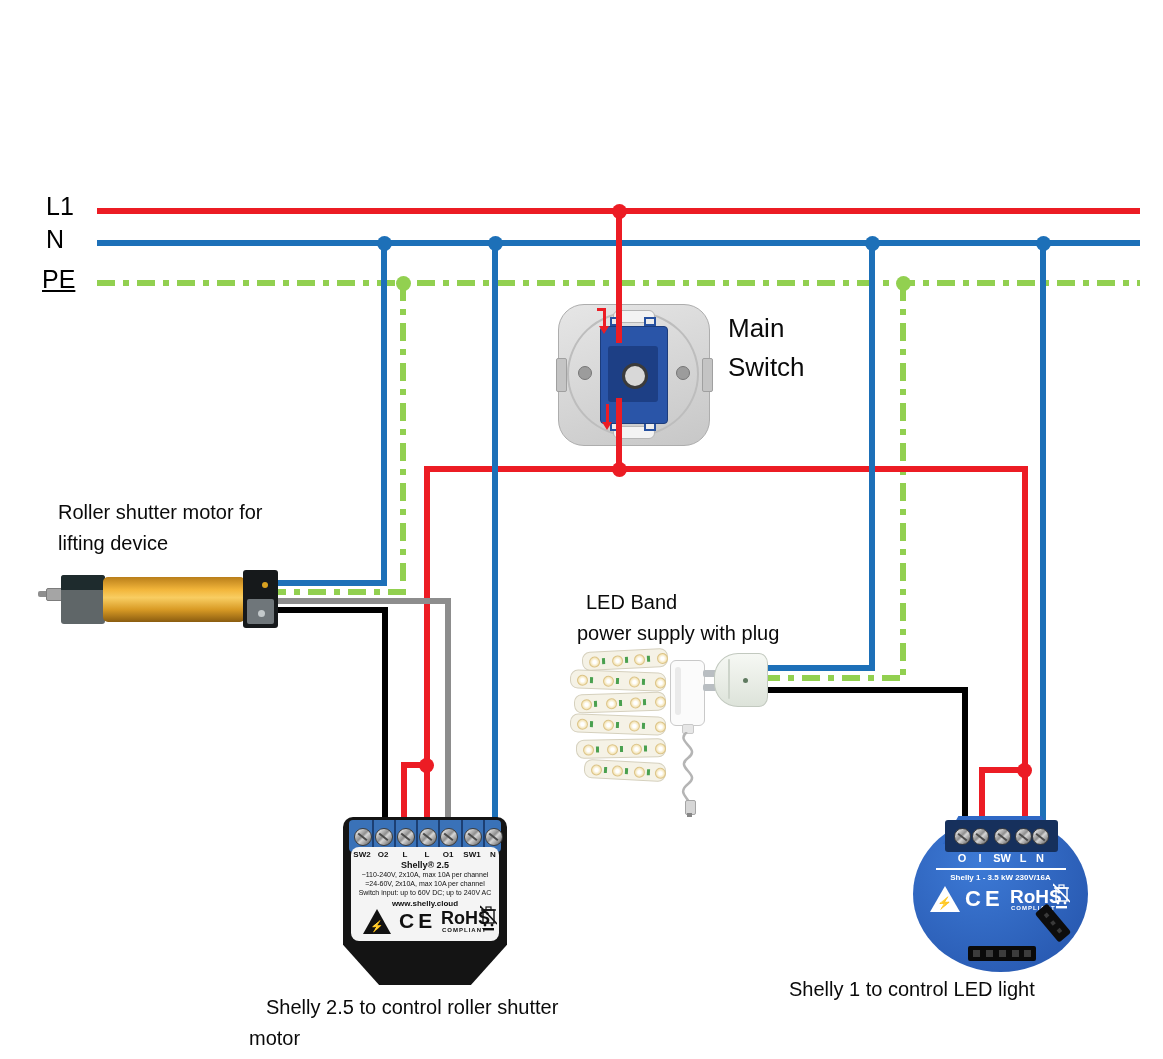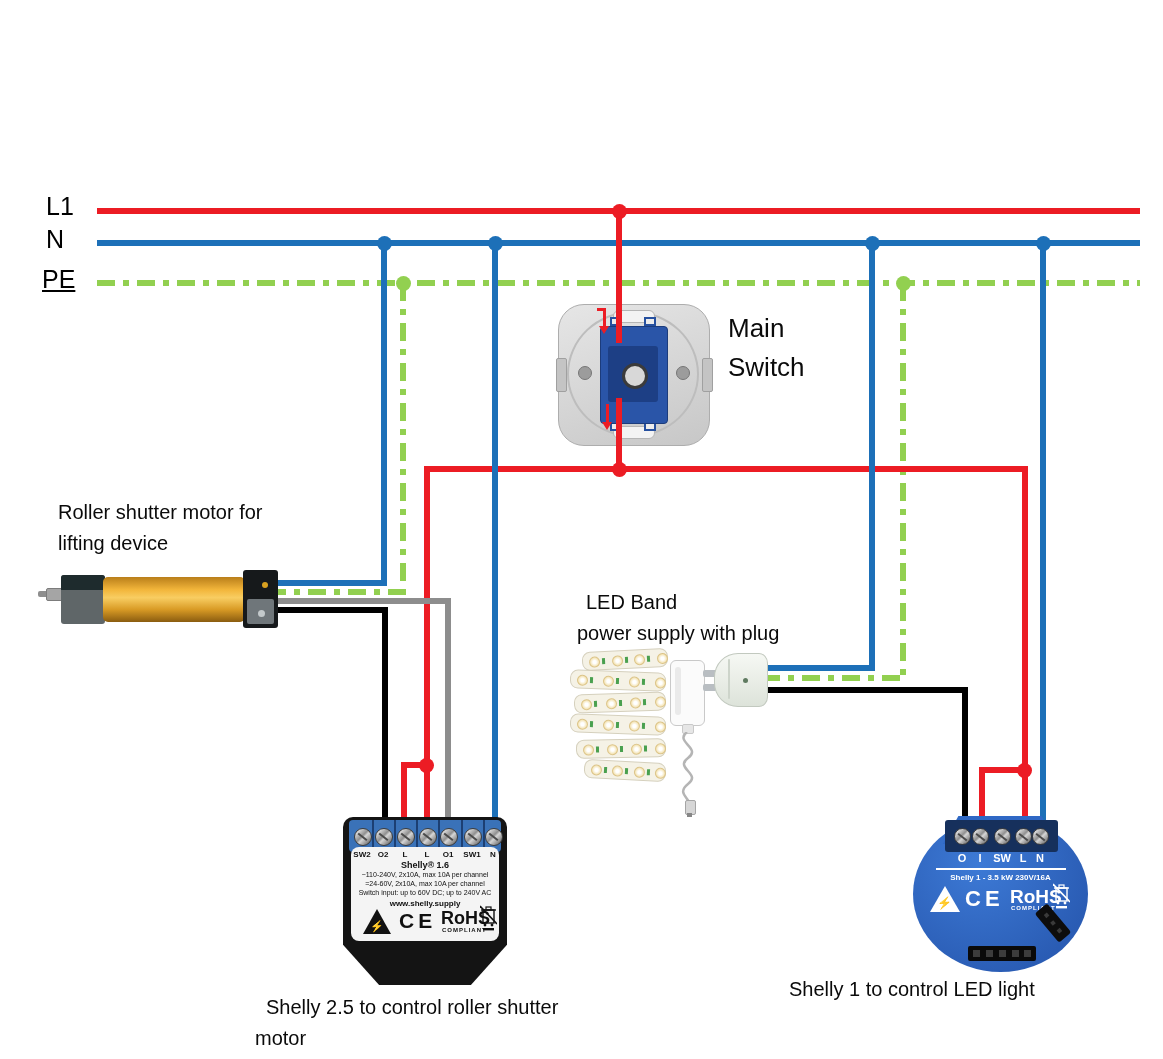--- a/index.html
+++ b/index.html
@@ -199,25 +199,25 @@
     <div class="screw" style="left:121px;top:11px;width:16px;height:16px;"></div>
     <div class="screw" style="left:142px;top:11px;width:16px;height:16px;"></div>
     <div class="abs" style="left:8px;top:30px;width:148px;height:94px;background:#f4f4f4;border-radius:8px;color:#101010;">
       <span class="tlabel" style="left:11px;top:3px;font-size:8px;">SW2</span>
       <span class="tlabel" style="left:32px;top:3px;font-size:8px;">O2</span>
       <span class="tlabel" style="left:54px;top:3px;font-size:8px;">L</span>
       <span class="tlabel" style="left:76px;top:3px;font-size:8px;">L</span>
       <span class="tlabel" style="left:97px;top:3px;font-size:8px;">O1</span>
       <span class="tlabel" style="left:121px;top:3px;font-size:8px;">SW1</span>
       <span class="tlabel" style="left:142px;top:3px;font-size:8px;">N</span>
-      <div class="abs" style="left:0;top:13px;width:148px;text-align:center;font-size:9px;font-weight:bold;">Shelly® 1.6</div>
+      <div class="abs" style="left:0;top:13px;width:148px;text-align:center;font-size:9px;font-weight:bold;">Shelly® 2.5</div>
       <div class="abs" style="left:0;top:24px;width:148px;text-align:center;font-size:7px;">~110-240V, 2x10A, max 10A per channel</div>
       <div class="abs" style="left:0;top:33px;width:148px;text-align:center;font-size:7px;">=24-60V, 2x10A, max 10A per channel</div>
       <div class="abs" style="left:0;top:42px;width:148px;text-align:center;font-size:7px;">Switch input: up to 60V DC; up to 240V AC</div>
-      <div class="abs" style="left:0;top:52px;width:148px;text-align:center;font-size:8px;font-weight:bold;">www.shelly.supply</div>
+      <div class="abs" style="left:0;top:52px;width:148px;text-align:center;font-size:8px;font-weight:bold;">www.shelly.cloud</div>
       <div class="warn-tri" style="left:12px;top:62px;width:28px;height:25px;background:#111;">
         <span style="color:#f4f4f4;font-size:11px;line-height:1.4;">⚡</span>
       </div>
       <div class="abs ce-mark" style="left:48px;top:62px;font-size:21px;">CE</div>
       <div class="abs rohs" style="left:90px;top:62px;font-size:18px;">RoHS</div>
       <div class="abs compliant" style="left:91px;top:80px;font-size:6px;">COMPLIANT</div>
       <div class="abs weee" style="left:129px;top:58px;">
         <svg width="17" height="26" viewBox="0 0 17 26">
           <rect x="3" y="5" width="11" height="13" fill="none" stroke="#111" stroke-width="1.4"></rect>
           <line x1="1" y1="5" x2="16" y2="5" stroke="#111" stroke-width="1.4"></line>
@@ -305,16 +305,16 @@
   <div class="lbl big-note" style="left:728px;top:313px;">Main</div>
   <div class="lbl big-note" style="left:728px;top:352px;">Switch</div>
 
   <div class="lbl note" style="left:58px;top:501px;">Roller shutter motor for</div>
   <div class="lbl note" style="left:58px;top:532px;">lifting device</div>
 
   <div class="lbl note" style="left:577px;top:591px;margin-left:9px;">LED Band</div>
   <div class="lbl note" style="left:577px;top:622px;">power supply with plug</div>
 
   <div class="lbl note" style="left:255px;top:996px;margin-left:11px;">Shelly 2.5 to control roller shutter</div>
-  <div class="lbl note" style="left:255px;top:1027px;">motor</div>
+  <div class="lbl note" style="left:249px;top:1027px;">motor</div>
 
   <div class="lbl note" style="left:789px;top:978px;">Shelly 1 to control LED light</div>
 </div>
 
 </body></html>

